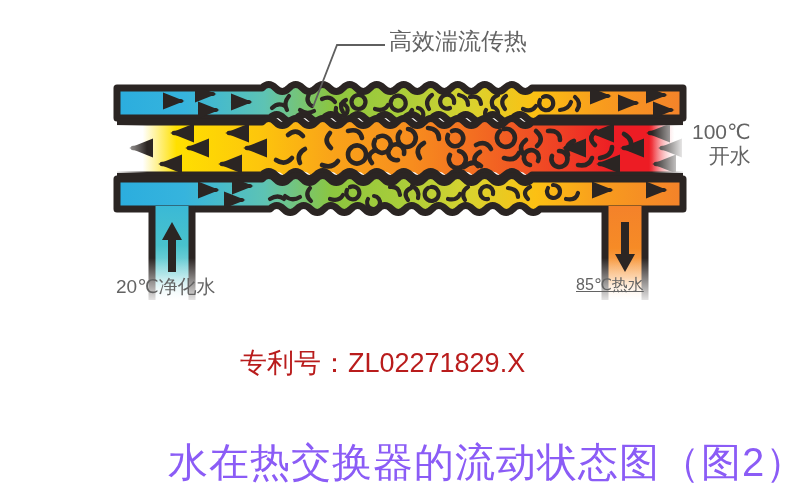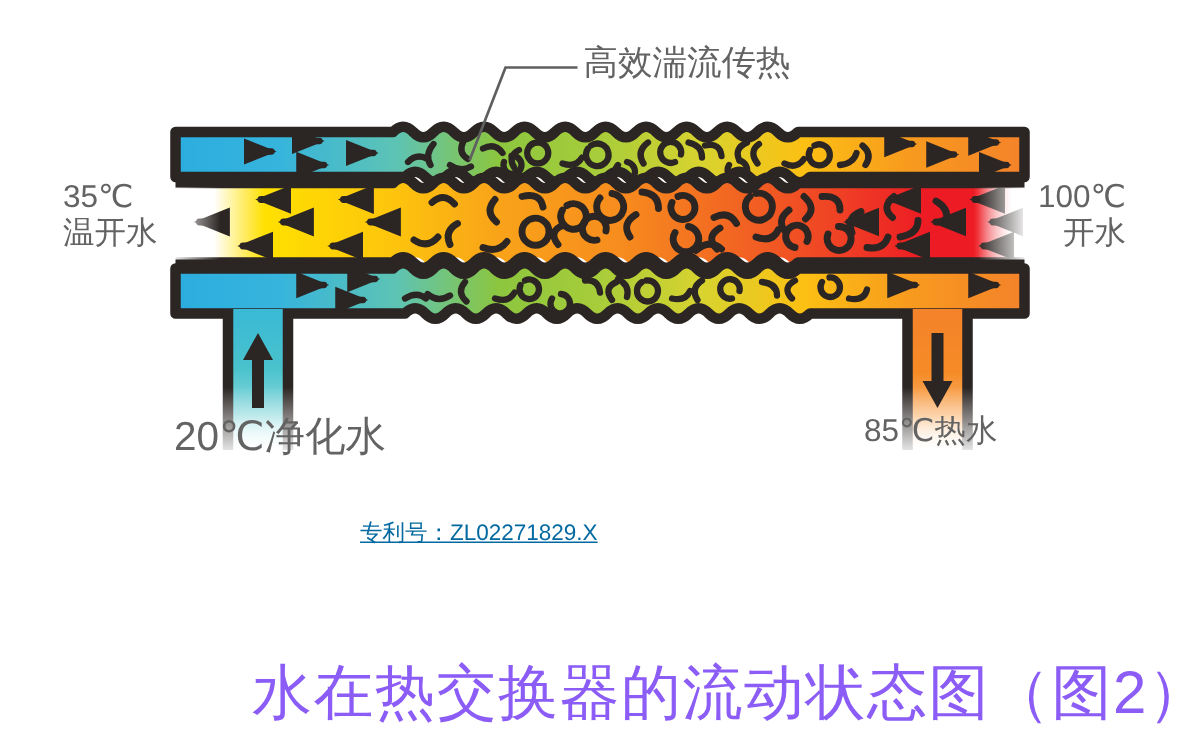--- a/index.html
+++ b/index.html
@@ -49,33 +49,33 @@
   #lbl-right-temp {
     left: 692px;
     top: 120px;
     font-size: 21px;
     text-align: right;
   }
   #lbl-right-temp .l2 { display: block; }
   #lbl-inlet {
     left: 116px;
     top: 276px;
-    font-size: 27px;
+    font-size: 19px;
   }
   #lbl-outlet {
     left: 576px;
     top: 276px;
-    font-size: 21px;
+    font-size: 16px;
+    text-decoration: underline;
   }
   #patent-block {
     left: 240px;
     top: 348px;
-    font-size: 15px;
-    color: #0369a1;
-    text-decoration: underline;
+    font-size: 27px;
+    color: #b91c1c;
   }
   #patent-block .p2 {
     display: block;
     padding-left: 86px;
   }
   #caption {
     left: 168px;
     top: 440px;
     font-size: 40px;
     color: #8b5cf6;
@@ -395,24 +395,20 @@
     </g>
 
     <rect x="113" y="125" width="34" height="48" fill="url(#gFadeL)"></rect>
     <rect x="652" y="125" width="34" height="48" fill="url(#gFadeR)"></rect>
 
     <path d="M313,107 L337,45 L385,45" fill="none" stroke="#5f5f5f" stroke-width="1.8" stroke-linejoin="miter" stroke-linecap="butt"></path>
   </svg>
 
   <div class="txt" id="lbl-turbulence">高效湍流传热</div>
 
-  <div class="txt" id="lbl-left-temp">
-    <span>35℃</span>
-    <span class="l2">温开水</span>
-  </div>
 
   <div class="txt" id="lbl-right-temp">
     <span>100℃</span>
     <span class="l2">开水</span>
   </div>
 
   <div class="txt" id="lbl-inlet">20℃净化水</div>
 
   <div class="txt" id="lbl-outlet">85℃热水</div>
 

